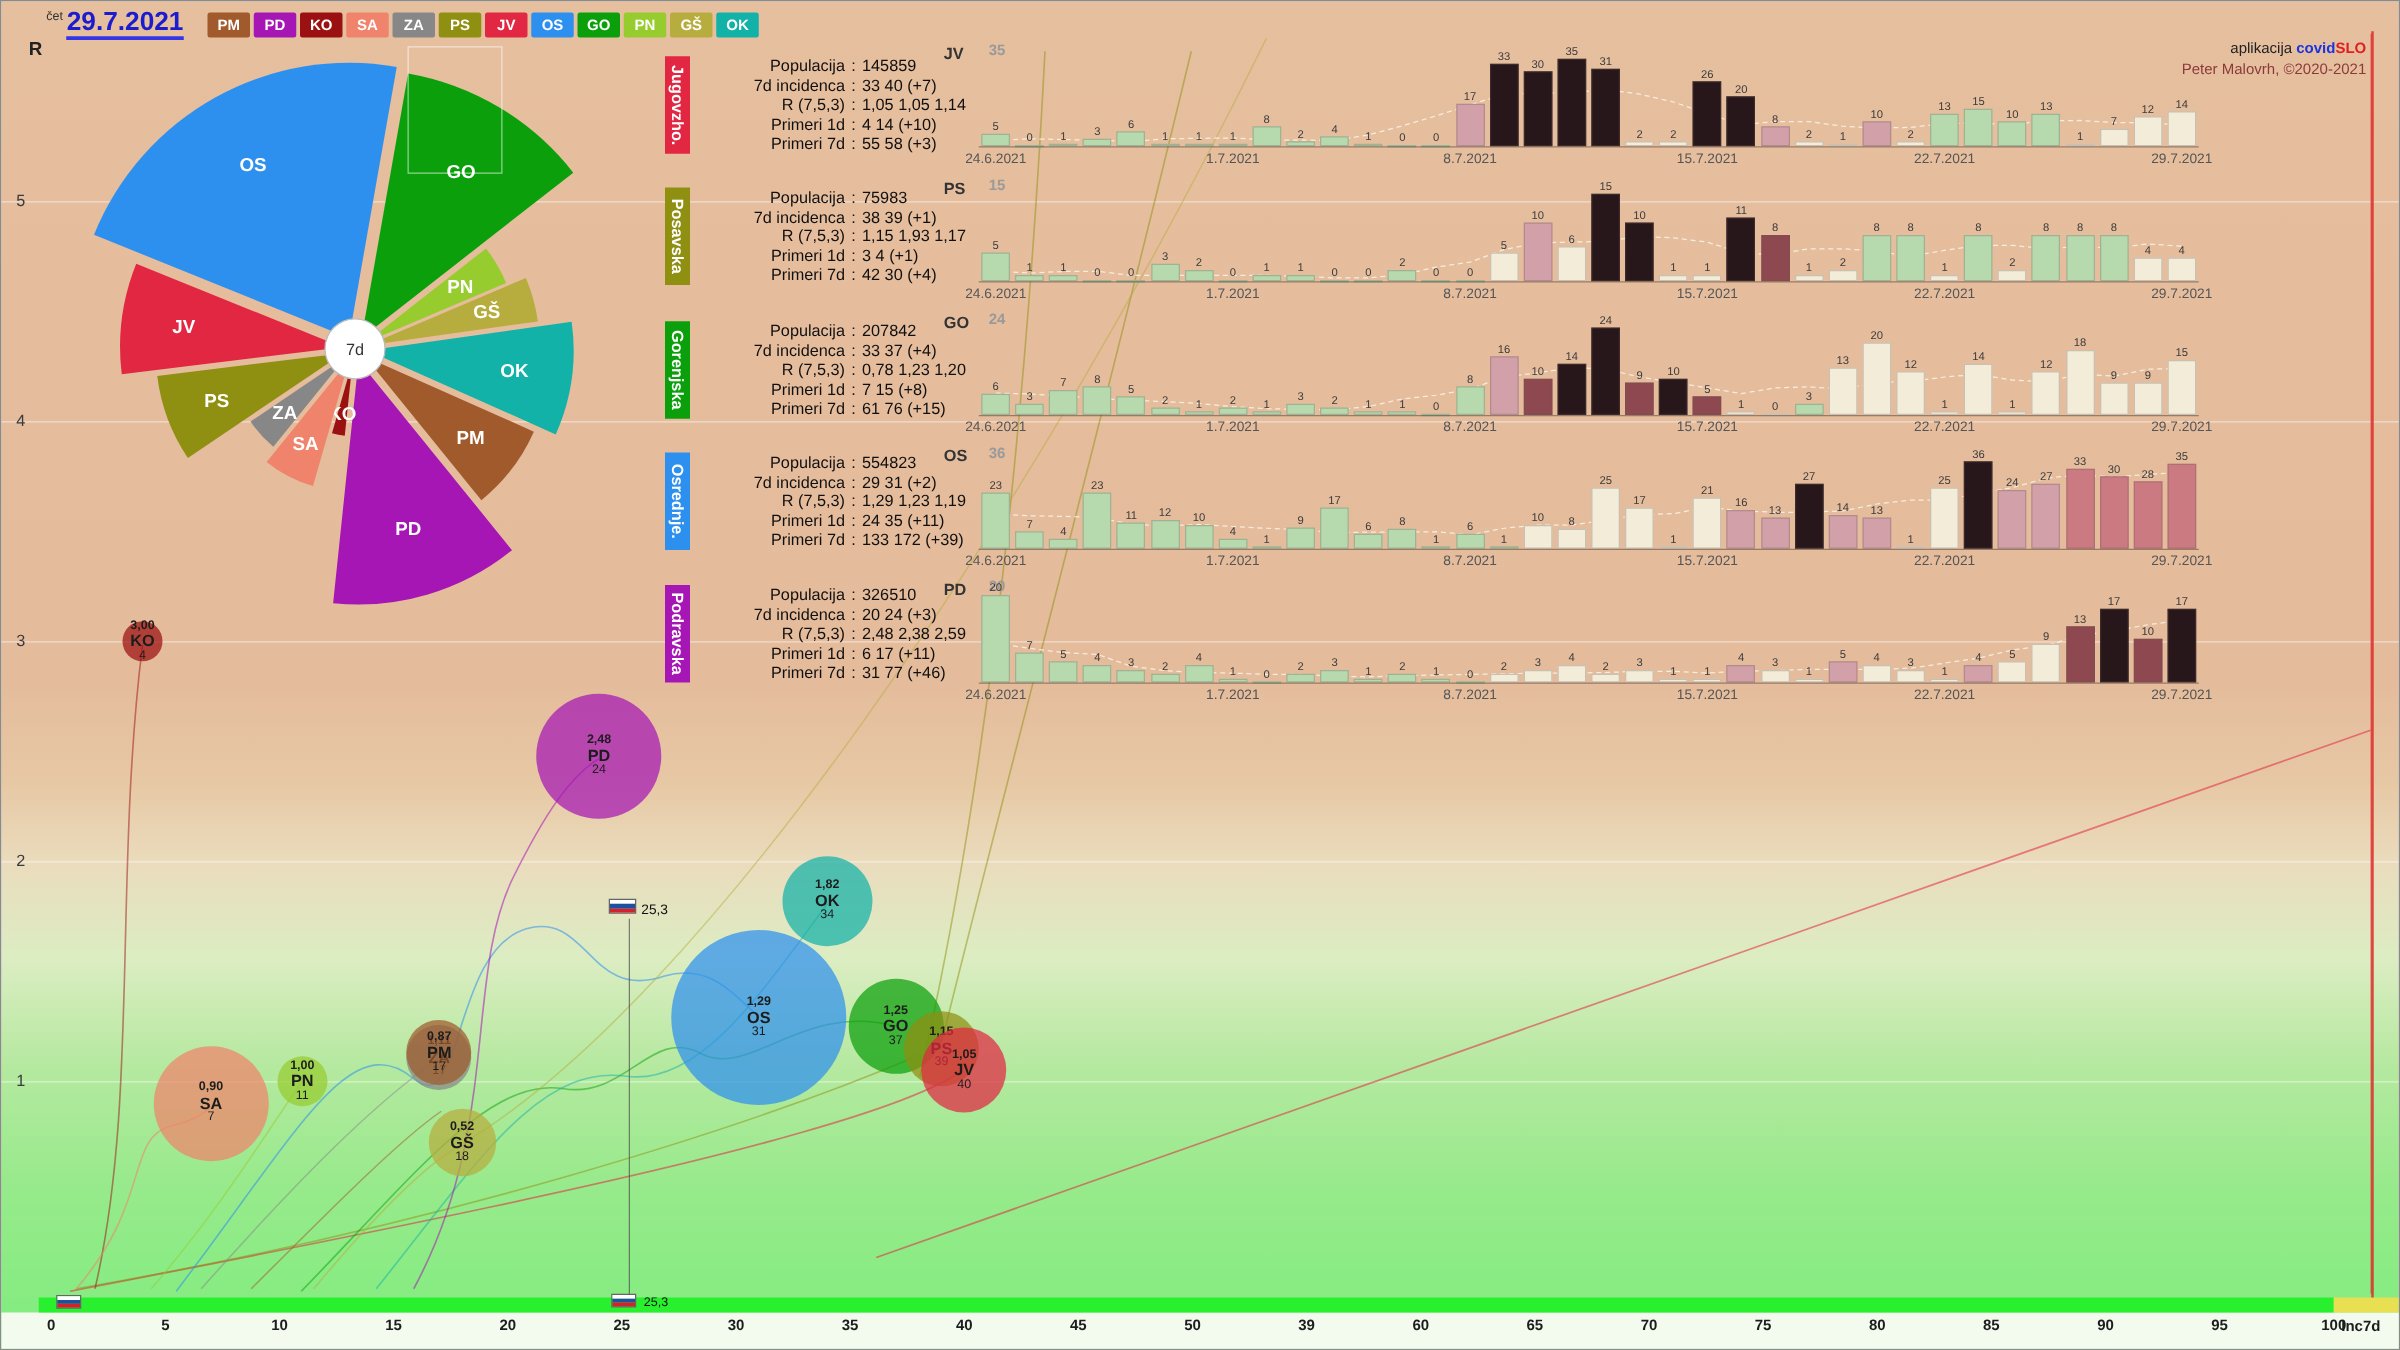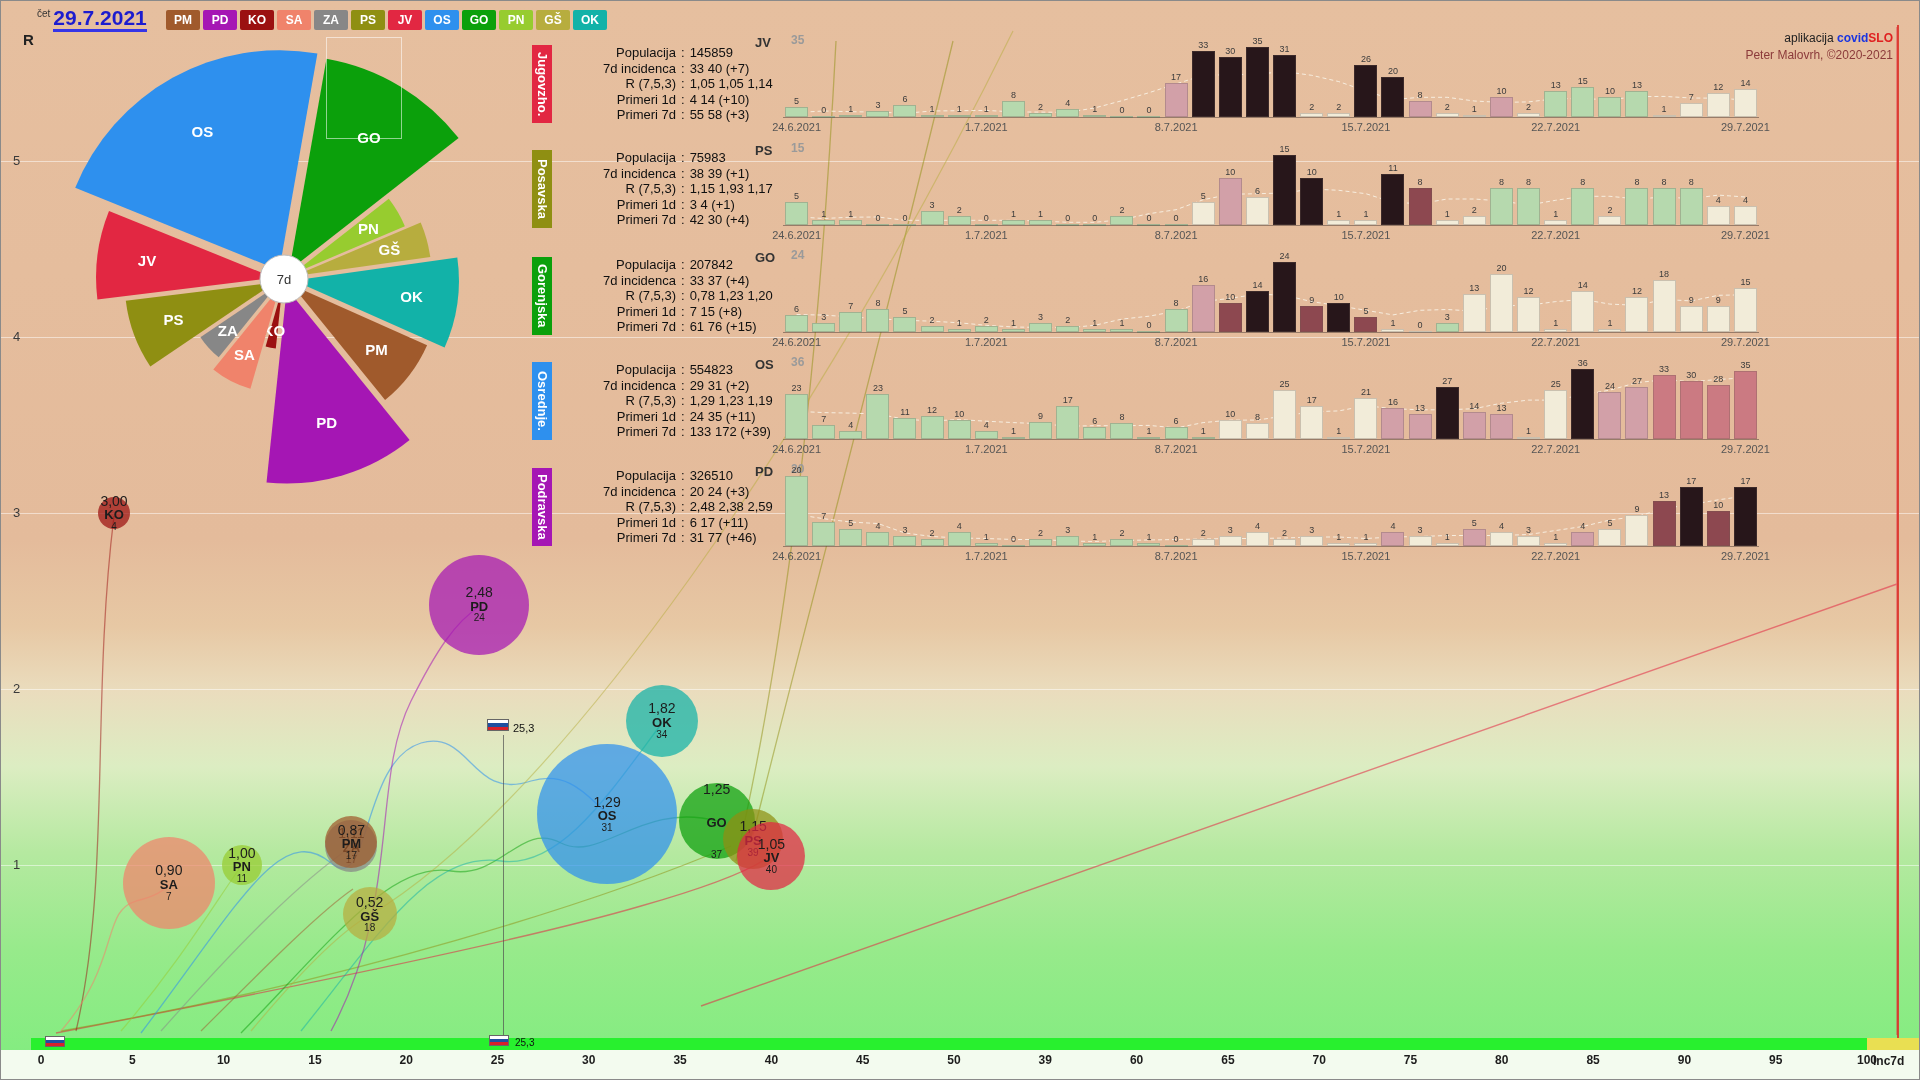--- a/index.html
+++ b/index.html
@@ -44,21 +44,21 @@
   .ts-max{position:absolute;left:8px;top:2px;font-size:12px;font-weight:bold;color:#9a9a9a;}
   .bar{position:absolute;box-sizing:border-box;border:1px solid rgba(110,90,80,0.3);}
   .ts-val{position:absolute;font-size:9px;color:#3c3c3c;transform:translateX(-50%);}
   .ts-base{position:absolute;left:0;top:86px;width:100%;height:1px;background:rgba(90,70,60,0.55);}
   .ts-date{position:absolute;top:90px;font-size:11px;color:#555;transform:translateX(-50%);white-space:nowrap;}
   .ts-ma{position:absolute;left:0;top:0;overflow:visible;}
   
   #bubbles-layer{position:absolute;left:0;top:0;}
   .bubble{position:absolute;border-radius:50%;display:flex;flex-direction:column;align-items:center;justify-content:center;
     line-height:1.05;color:#1c1c1c;text-align:center;}
-  .b-r{font-size:14px;}
+  .b-r{font-size:10px;font-weight:bold;}
   .b-code{font-size:13px;font-weight:bold;}
   .b-inc{font-size:10px;}
   
   .vline{position:absolute;width:1px;background:rgba(80,80,80,0.7);}
   #marker-line{left:502px;top:734px;height:303px;}
   .si-flag{position:absolute;width:22px;height:12px;border:1px solid #666;display:flex;flex-direction:column;box-sizing:border-box;}
   .si-flag i{flex:1;display:block;}
   .f-w{background:#fff;}.f-b{background:#1f4fa0;}.f-r{background:#d8202a;}
   .marker-label{position:absolute;font-size:11px;color:#111;}
   #marker-flag-top{left:486px;top:718px;}
@@ -110,21 +110,21 @@
       <div class="bubble" style="left: 428.24px; top: 553.52px; width: 100px; height: 100px; background: rgba(165, 22, 180, 0.72);">
         <span class="b-r">2,48</span>
         <span class="b-code">PD</span>
         <span class="b-inc">24</span>
       </div>
       <div class="bubble" style="left: 624.84px; top: 683.68px; width: 72px; height: 72px; background: rgba(18, 178, 168, 0.72);">
         <span class="b-r">1,82</span>
         <span class="b-code">OK</span>
         <span class="b-inc">34</span>
       </div>
-      <div class="bubble" style="left: 677.62px; top: 782px; width: 76px; height: 76px; background: rgba(11, 160, 11, 0.72); gap: 20px;">
+      <div class="bubble" style="left: 677.62px; top: 782px; width: 76px; height: 76px; background: rgba(11, 160, 11, 0.72);">
         <span class="b-r">1,25</span>
         <span class="b-code">GO</span>
         <span class="b-inc">37</span>
       </div>
       <div class="bubble" style="left: 722.14px; top: 807.6px; width: 60px; height: 60px; background: rgba(143, 143, 18, 0.72);">
         <span class="b-r">1,15</span>
         <span class="b-code">PS</span>
         <span class="b-inc">39</span>
       </div>
       <div class="bubble" style="left: 736.4px; top: 821.2px; width: 68px; height: 68px; background: rgba(226, 39, 66, 0.72);">

